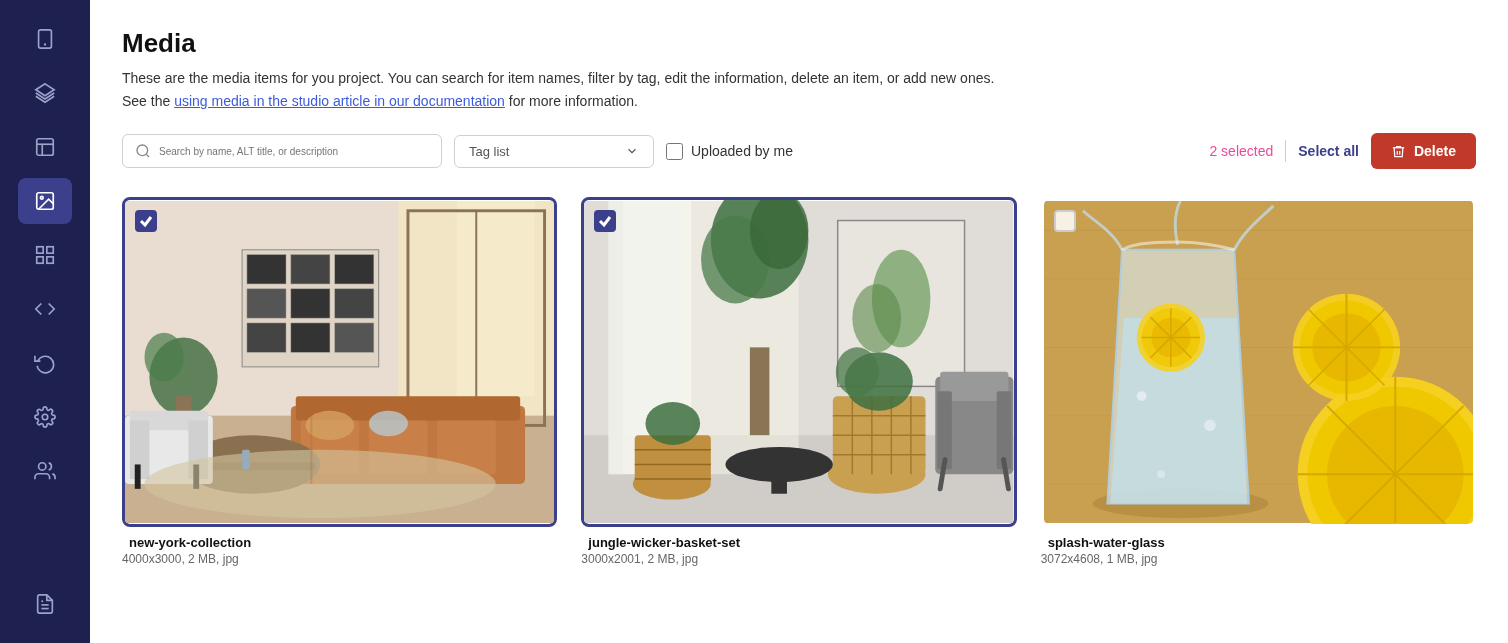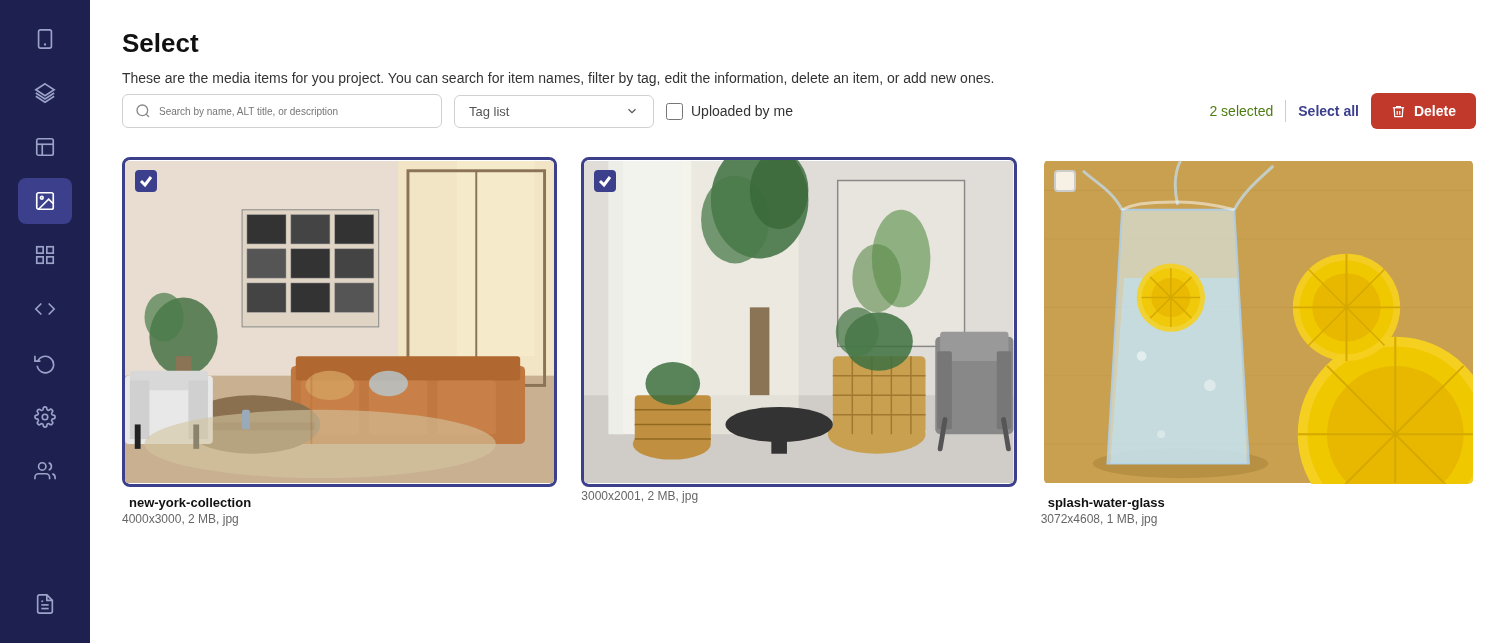--- a/index.html
+++ b/index.html
@@ -122,21 +122,21 @@
     }
 
     .toolbar-right {
       margin-left: auto;
       display: flex;
       align-items: center;
       gap: 12px;
     }
     .selected-count {
       font-size: 14px;
-      color: #4d7c0f;
+      color: #ec4899;
       white-space: nowrap;
     }
     .divider-v {
       width: 1px;
       height: 22px;
       background: #ccc;
     }
     .select-all-btn {
       font-size: 14px;
       font-weight: 600;
@@ -304,23 +304,28 @@
         <path d="M14 2H6a2 2 0 0 0-2 2v16a2 2 0 0 0 2 2h12a2 2 0 0 0 2-2V8z"></path>
         <polyline points="14 2 14 8 20 8"></polyline>
         <line x1="16" y1="13" x2="8" y2="13"></line>
         <line x1="16" y1="17" x2="8" y2="17"></line>
         <polyline points="10 9 9 9 8 9"></polyline>
       </svg>
   </div>
 </nav>
 
 <main class="main">
-  <h1 class="page-title">Select</h1>
+  <h1 class="page-title">Media</h1>
   <p class="page-desc">
     <span>These are the media items for you project. You can search for item names, filter by tag, edit the information, delete an item, or add new ones.</span>
+  </p>
+  <p class="page-subtitle">
+    <span>See the</span>
+    <a href="#">using media in the studio article in our documentation</a>
+    <span> for more information.</span>
   </p>
 
   <div class="toolbar">
     <div class="search-box">
       <svg viewBox="0 0 24 24">
           <circle cx="11" cy="11" r="8"></circle>
           <line x1="21" y1="21" x2="16.65" y2="16.65"></line>
         </svg>
       <input type="text" placeholder="Search by name, ALT title, or description" style="">
     </div>
@@ -476,20 +481,21 @@
           <line x1="52" y1="285" x2="130" y2="285" stroke="#906820" stroke-width="1.5"></line>
 
           <ellipse cx="91" cy="228" rx="28" ry="22" fill="#3d7040" opacity="0.85"></ellipse>
         </svg>
         <div class="checkbox-overlay">
           <svg viewBox="0 0 14 14">
               <polyline points="2 7 6 11 12 3"></polyline>
             </svg>
         </div>
       </div>
+      <div class="media-name">jungle-wicker-basket-set</div>
       <div class="media-meta">3000x2001, 2 MB, jpg</div>
     </div>
 
     <div class="media-item">
       <div class="media-thumb-wrapper">
         <svg class="photo-bg" viewBox="0 0 440 330" xmlns="http://www.w3.org/2000/svg">
 
           <rect width="440" height="330" fill="#c8a050"></rect>
 
           <line x1="0" y1="30" x2="440" y2="30" stroke="#b89040" stroke-width="1" opacity="0.5"></line>

